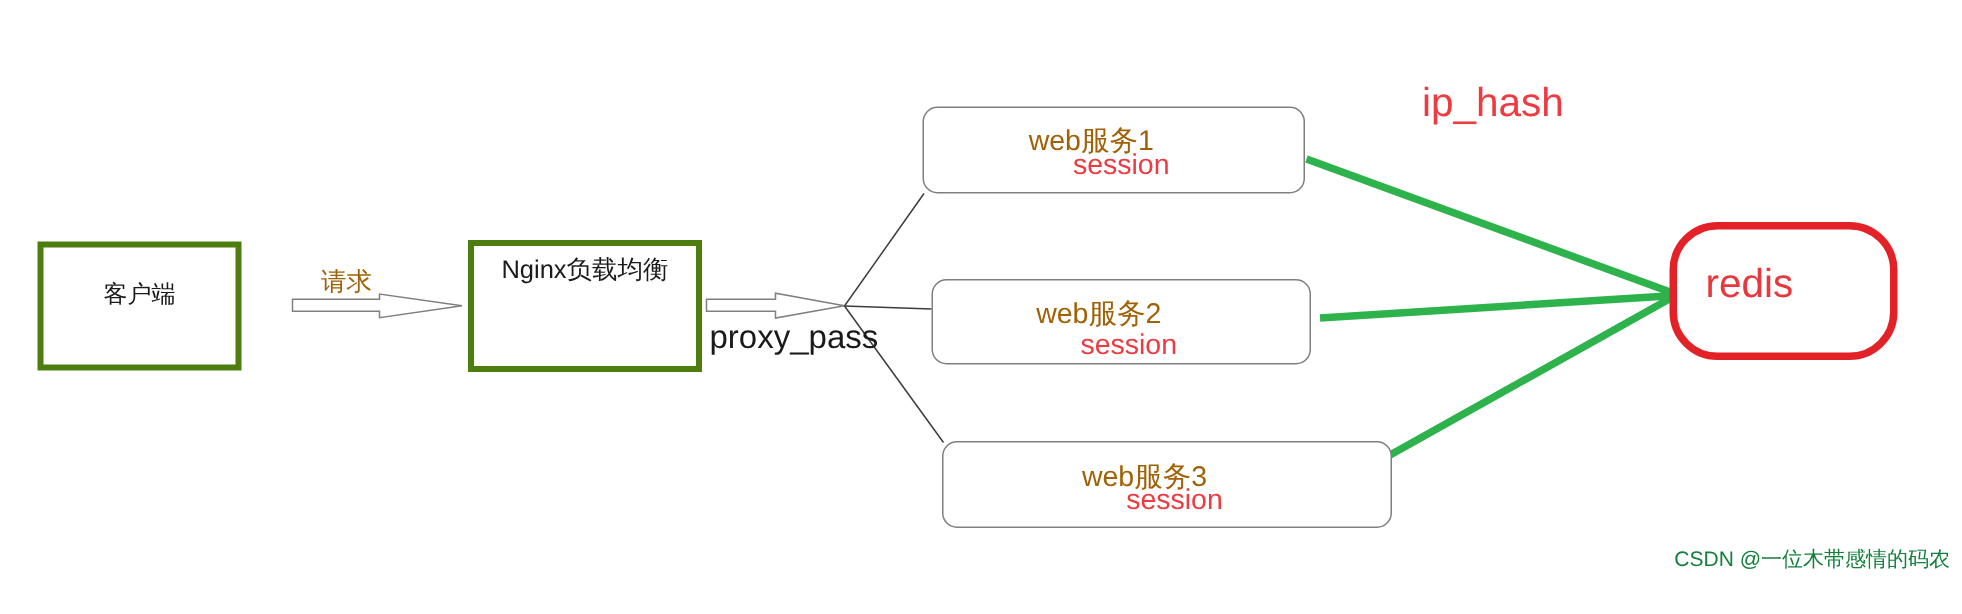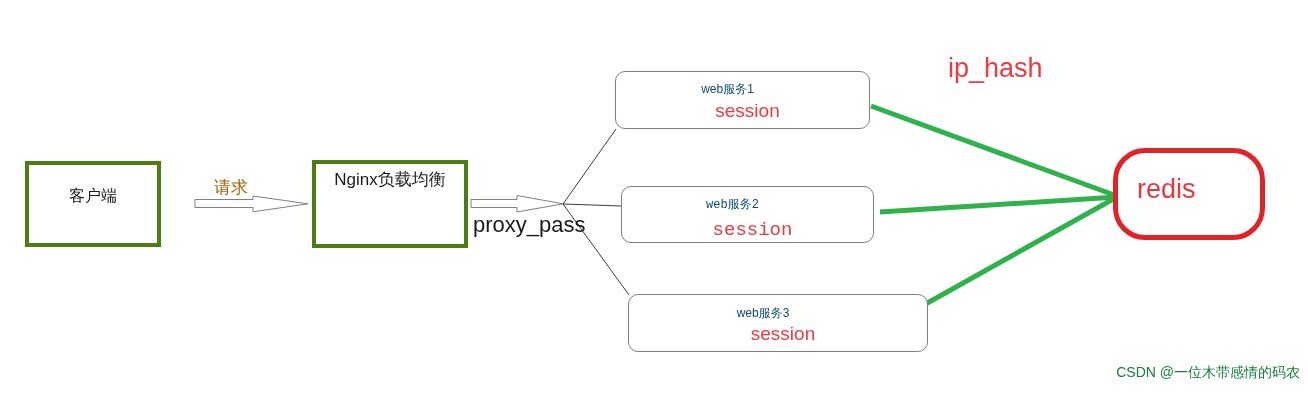--- a/index.html
+++ b/index.html
@@ -5,26 +5,26 @@
   html,body{margin:0;padding:0;}
   body{width:1308px;height:409px;background:#ffffff;font-family:"Liberation Sans","DejaVu Sans",sans-serif;overflow:hidden;position:relative;}
   #canvas{position:absolute;left:0;top:0;width:1308px;height:409px;}
   svg.layer{position:absolute;left:0;top:0;width:1308px;height:409px;}
   .box{position:absolute;border:4px solid #4d7c0f;background:#fff;box-sizing:border-box;color:#1a1a1a;}
   .client{left:25px;top:161px;width:136px;height:86px;text-align:center;padding-top:21px;font-size:16px;}
   .nginx{left:312px;top:160px;width:156px;height:88px;text-align:center;padding-top:4px;font-size:17px;}
   .lbl-request{position:absolute;left:214px;top:176px;font-size:17px;color:#a16207;}
   .lbl-proxy{position:absolute;left:473px;top:212px;font-size:22px;color:#1a1a1a;}
   .webbox{position:absolute;border:1px solid #7f7f7f;border-radius:10px;background:#fff;box-sizing:border-box;}
-  .webbox .title{position:absolute;left:-15px;width:100%;text-align:center;font-size:12px;color:#0c4a6e;}
+  .webbox .title{position:absolute;left:-15px;width:100%;text-align:center;font-size:19px;color:#a16207;}
   .webbox .session{position:absolute;left:5px;width:100%;text-align:center;font-size:19px;color:#ee3a41;line-height:1;}
   #web1{left:615px;top:71px;width:255px;height:58px;}
   #web1 .title{top:9px;}
   #web1 .session{top:29px;}
-  #web2{left:621px;top:186px;width:253px;height:57px;font-family:Liberation Mono, monospace;}
+  #web2{left:621px;top:186px;width:253px;height:57px;}
   #web2 .title{top:9px;}
   #web2 .session{top:34px;}
   #web3{left:628px;top:294px;width:300px;height:58px;}
   #web3 .title{top:10px;}
   #web3 .session{top:29px;}
   .redis{position:absolute;left:1113px;top:148px;width:152px;height:92px;border:5px solid #e32228;border-radius:32px;box-sizing:border-box;background:#fff;}
   .redis .txt{position:absolute;left:19px;top:21px;font-size:27px;color:#e8383e;}
   .iphash{position:absolute;left:948px;top:53px;font-size:27px;color:#ee3a41;}
   .watermark{position:absolute;right:8px;top:364px;font-size:14px;color:#15803d;text-shadow:1px 1px 0 #ffffff;}
 </style>

